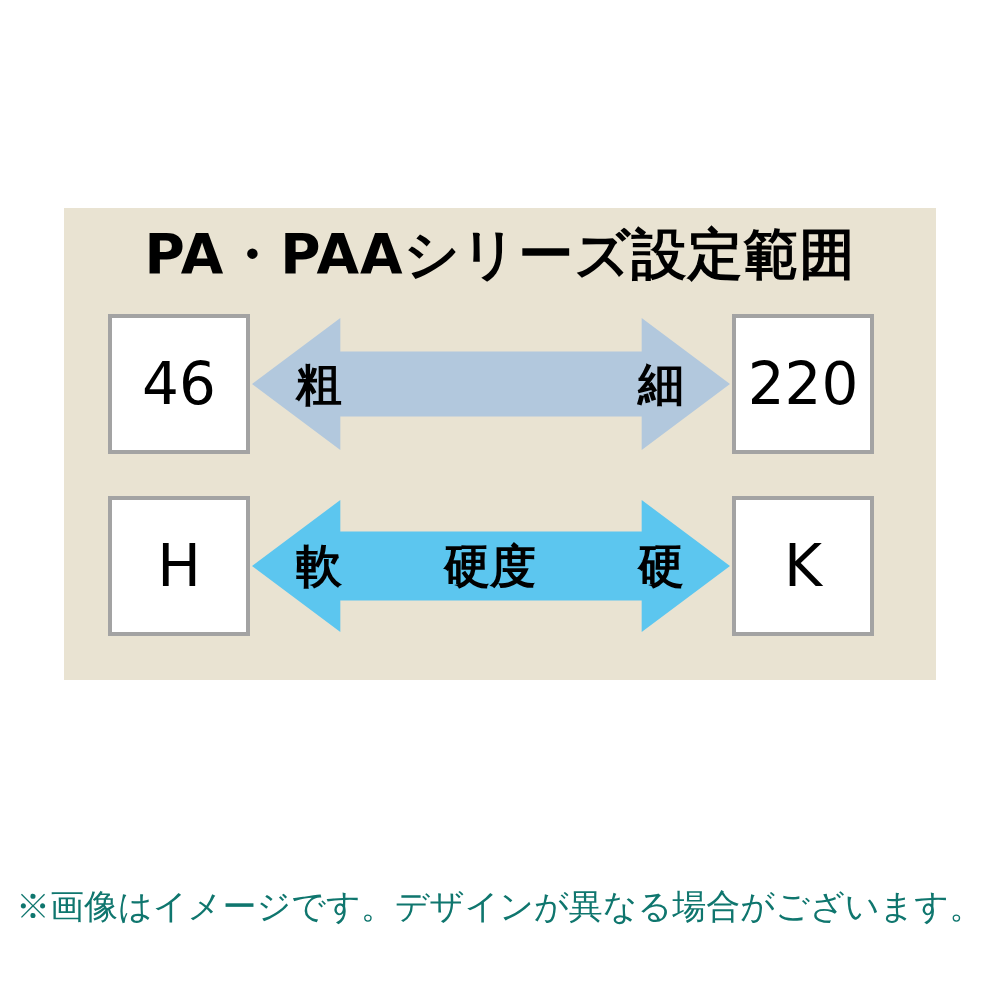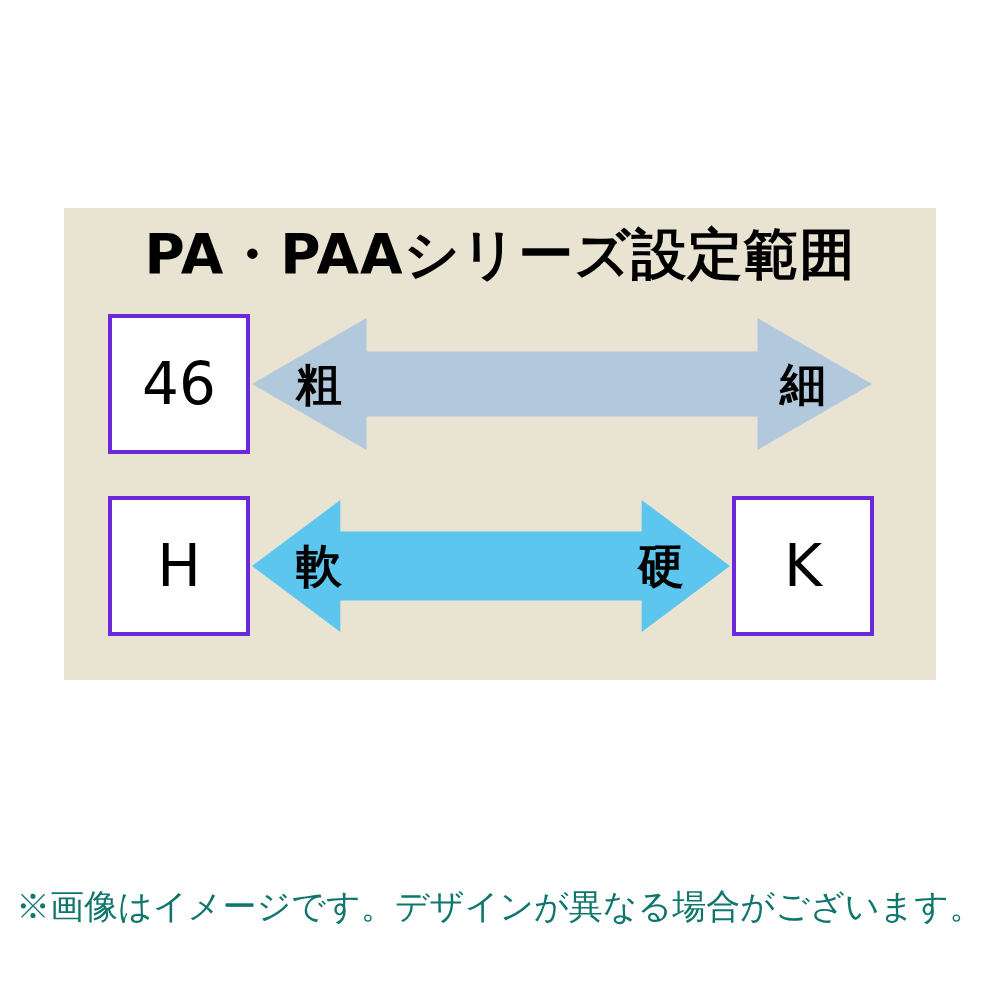--- a/index.html
+++ b/index.html
@@ -36,21 +36,21 @@
     height: 140px;
     display: flex;
     align-items: center;
   }
   .row1 { top: 106px; }
   .row2 { top: 288px; }
   .value-box {
     flex: 0 0 auto;
     width: 142px; height: 140px;
     background: #ffffff;
-    border: 4px solid #6d28d9;
+    border: 4px solid #a3a3a3;
     display: flex;
     align-items: center;
     justify-content: center;
   }
   .value-text {
     font-size: 58px;
     color: #000;
     line-height: 1;
   }
   .arrow-area {
@@ -103,32 +103,36 @@
       </div>
       <div class="arrow-area">
         <svg class="arrow-svg" viewBox="0 0 460 130" preserveAspectRatio="none">
           <polygon points="0,65 85,0 85,33 375,33 375,0 460,65 375,130 375,97 85,97 85,130" fill="#b2c8dd"></polygon>
         </svg>
         <div class="arrow-labels">
           <span>粗</span>
           <span>細</span>
         </div>
       </div>
+      <div class="value-box">
+        <span class="value-text">220</span>
+      </div>
     </div>
 
     <div class="row row2">
       <div class="value-box">
         <span class="value-text">H</span>
       </div>
       <div class="arrow-area">
         <svg class="arrow-svg" viewBox="0 0 460 130" preserveAspectRatio="none">
           <polygon points="0,65 85,0 85,31 375,31 375,0 460,65 375,130 375,99 85,99 85,130" fill="#5cc6ef"></polygon>
         </svg>
         <div class="arrow-labels">
           <span>軟</span>
+          <span>硬度</span>
           <span>硬</span>
         </div>
       </div>
       <div class="value-box">
         <span class="value-text">K</span>
       </div>
     </div>
 
   </div>
 

